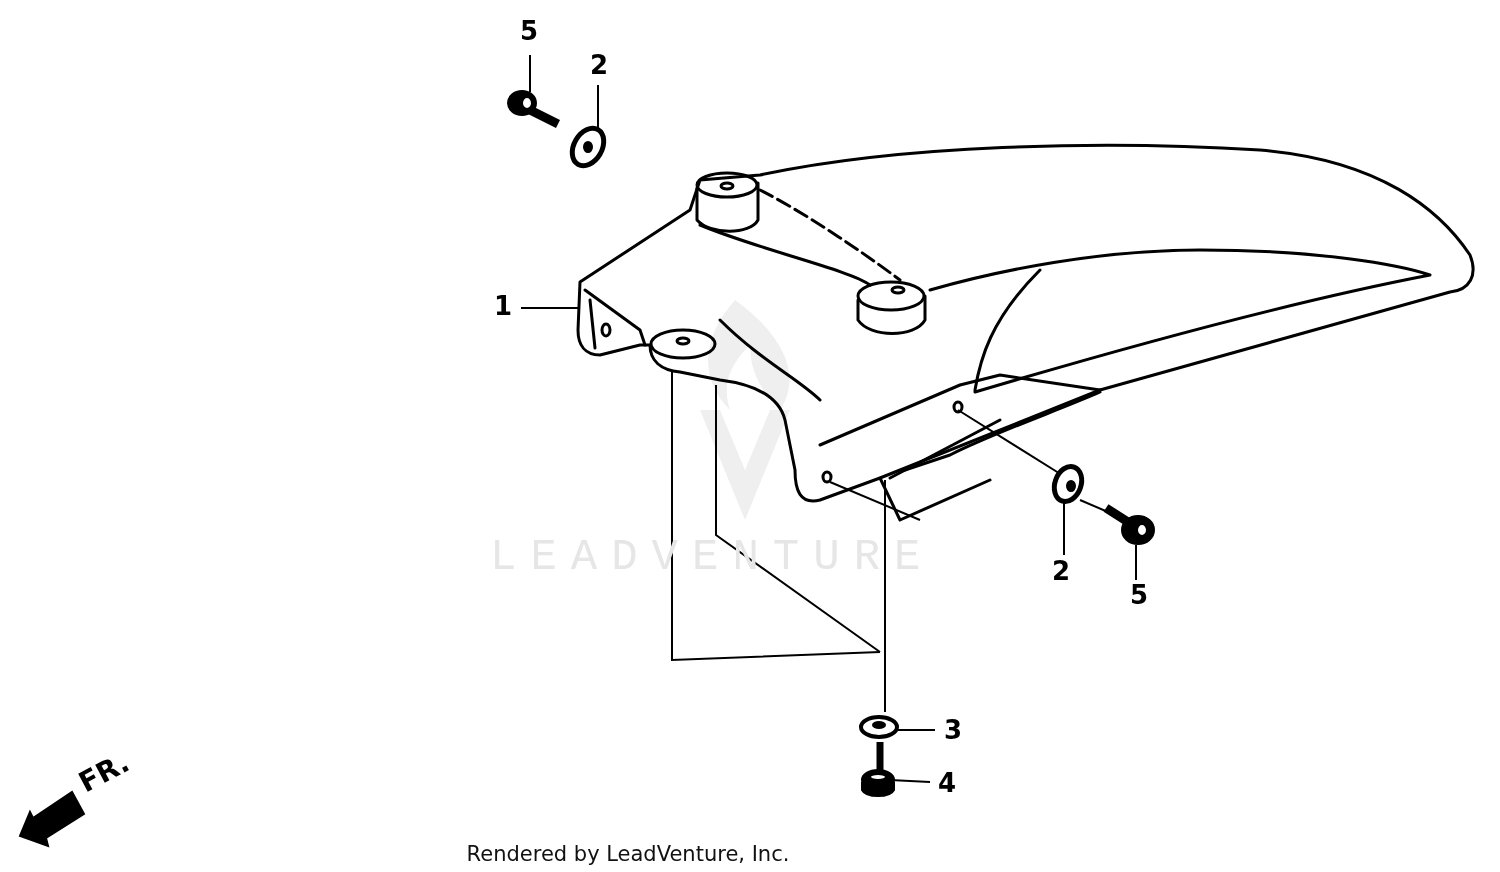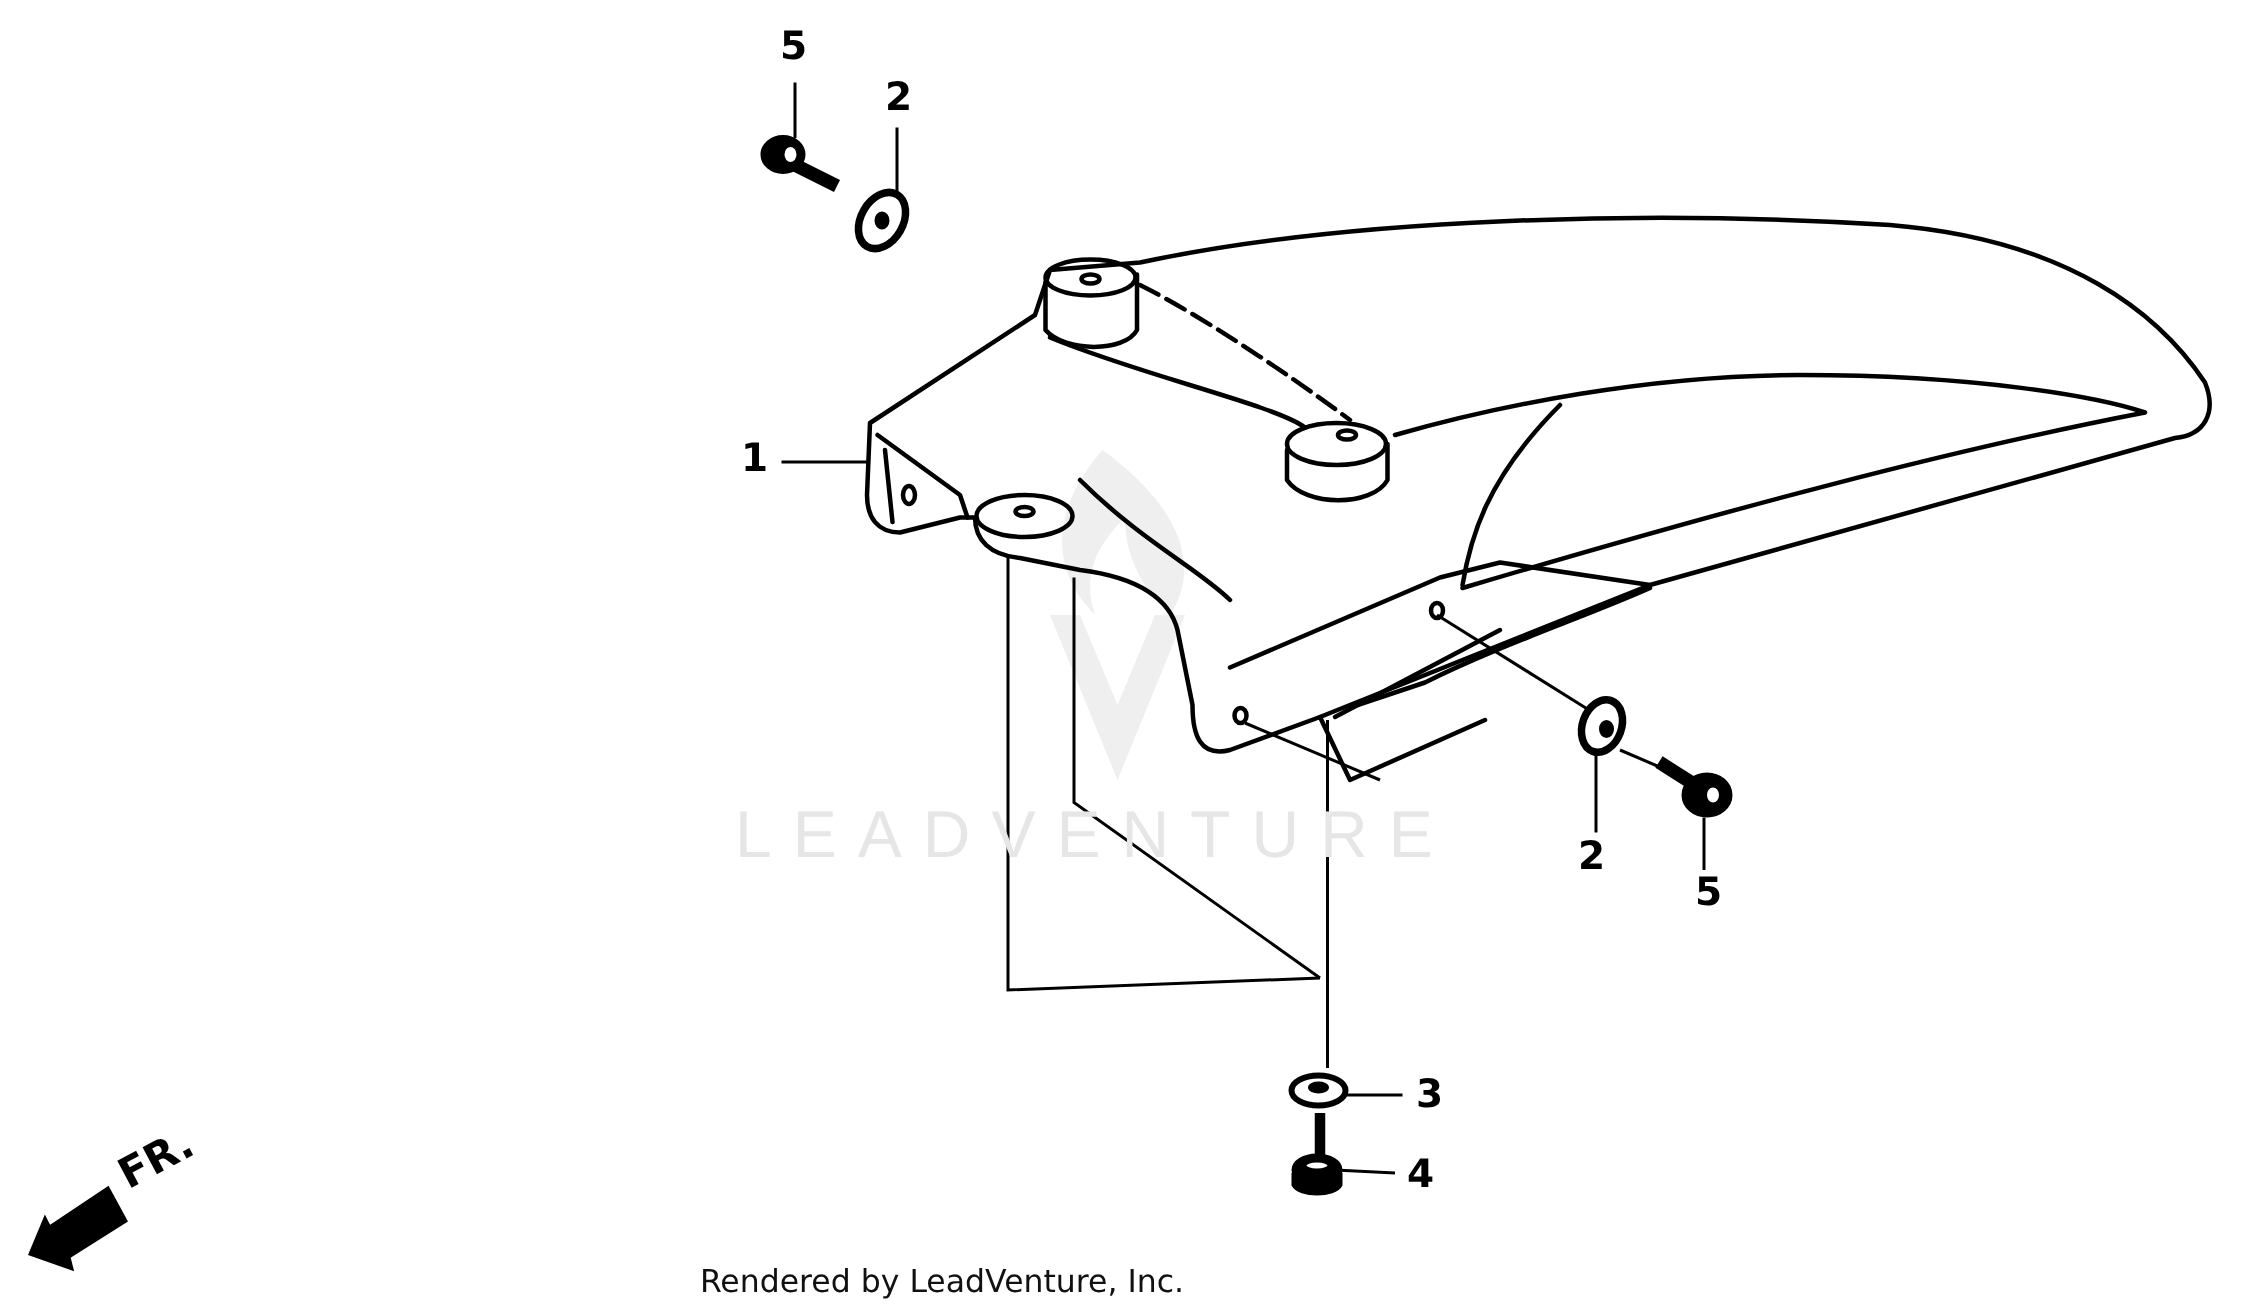--- a/index.html
+++ b/index.html
@@ -1,19 +1,19 @@
 <!DOCTYPE html>
 <html><head>
   <meta charset="utf-8">
   <style>
     html, body { margin:0; padding:0; background:#ffffff; }
     body { width:1500px; height:872px; position:relative; overflow:hidden; font-family:"DejaVu Sans", sans-serif; }
     #diagram { position:absolute; left:0; top:0; width:1500px; height:872px; }
     .callout { position:absolute; font-family:"DejaVu Sans", sans-serif; font-weight:bold; font-size:26px; color:#000; line-height:1; }
-    .watermark { position:absolute; left:490px; top:532px; font-family:Liberation Sans, sans-serif; font-size:44px; letter-spacing:14px; color:#e6e6e6; font-weight:normal; }
+    .watermark { position:absolute; left:490px; top:532px; font-family:Liberation Mono, monospace; font-size:44px; letter-spacing:14px; color:#e6e6e6; font-weight:normal; }
     .footer { position:absolute; left:0; width:1256px; top:842px; text-align:center; font-family:"DejaVu Sans", sans-serif; font-size:21px; color:#111; }
     .fr { position:absolute; left:78px; top:756px; font-family:"DejaVu Sans", sans-serif; font-weight:bold; font-size:28px; transform:rotate(-28deg); color:#000; }
   </style>
 </head>
 <body>
 
 <svg id="diagram" viewBox="0 0 1500 872" xmlns="http://www.w3.org/2000/svg">
 
   <g fill="#efefef" stroke="none">
     <path d="M735 300 C700 340 700 380 730 410 C720 380 735 360 750 345 C750 375 765 395 780 410 C800 380 790 340 735 300 Z"></path>

